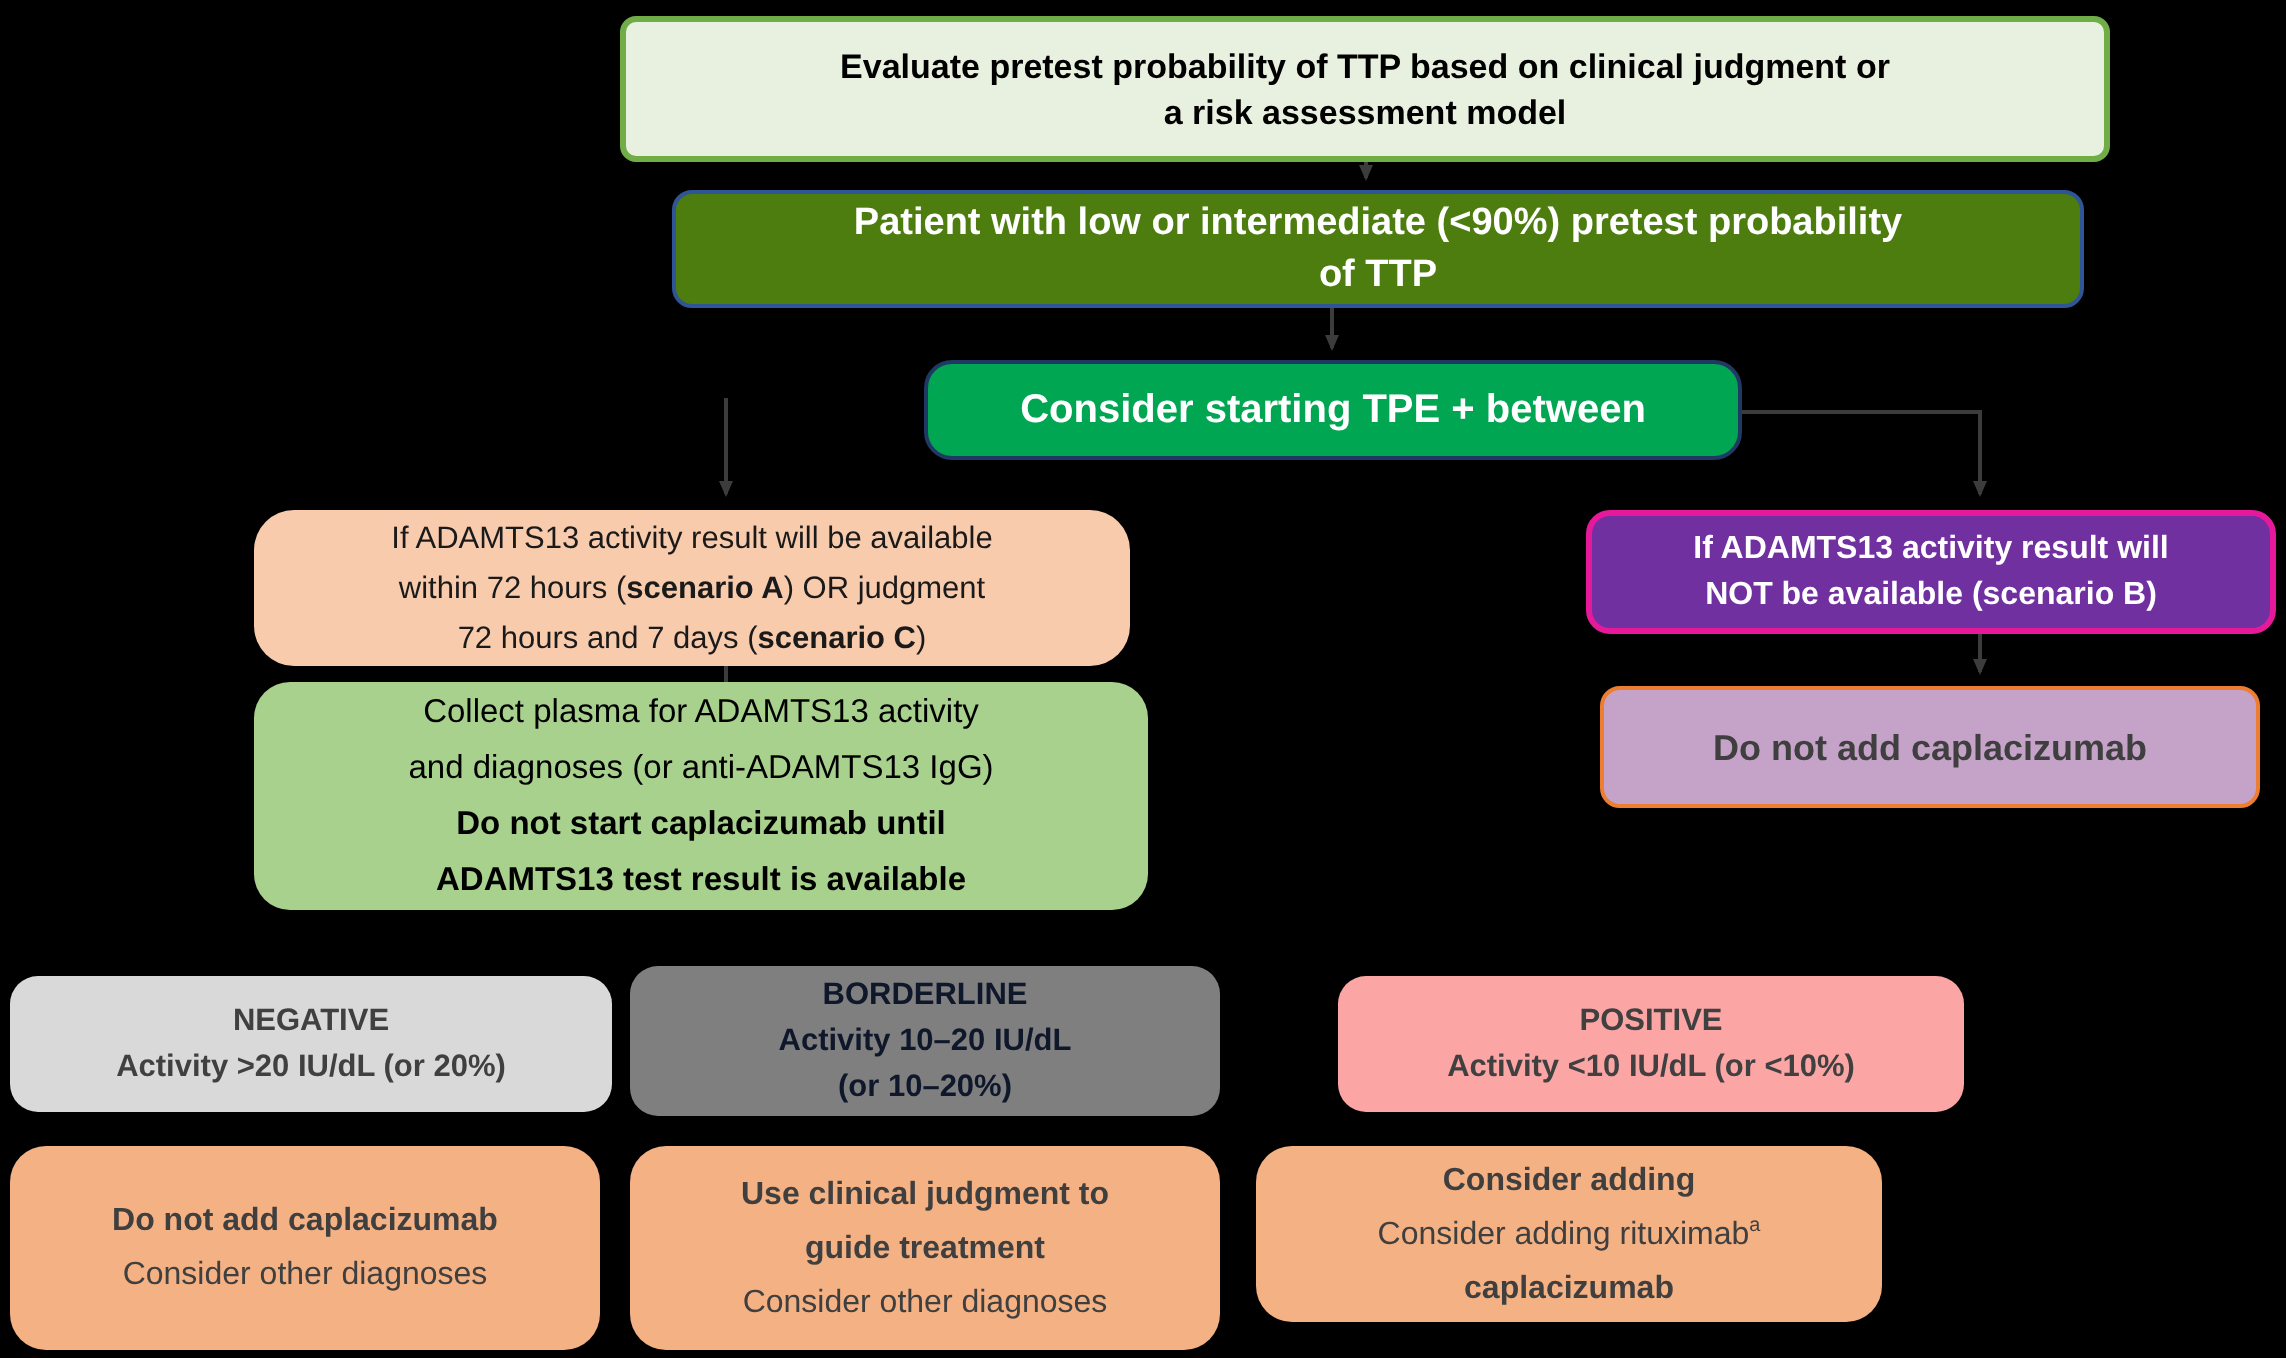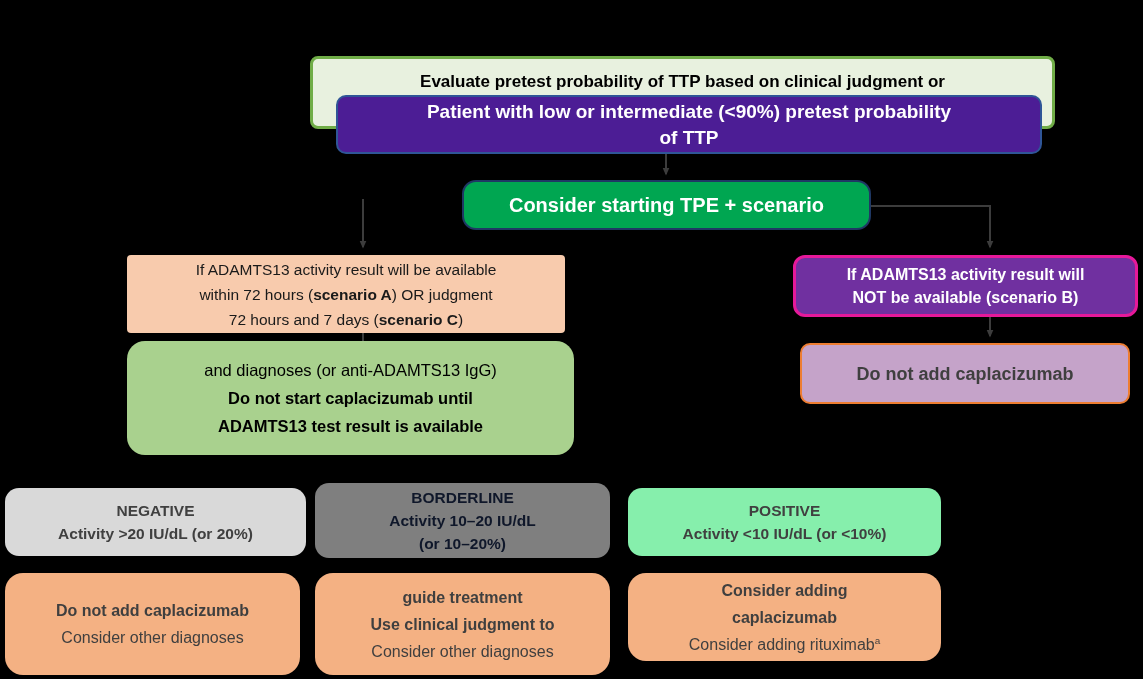--- a/index.html
+++ b/index.html
@@ -11,24 +11,24 @@
   .box {
     position:absolute; box-sizing:border-box;
     display:flex; flex-direction:column; justify-content:center; align-items:center;
     text-align:center; border:0 solid transparent;
   }
   .box .line { display:block; width:100%; }
   .box b { font-weight:700; }
   .box sup { font-size:0.62em; vertical-align:super; line-height:0; }
 
   
-  #evaluate-box   { left:310px; top:8px;   width:745px; height:73px;  border-width:3px; border-radius:8px;  font-size:17px; line-height:23px; font-weight:700;margin-top:48px; }
+  #evaluate-box   { left:310px; top:8px;   width:745px; height:73px;  border-width:3px; border-radius:8px;  font-size:17px; line-height:23px; font-weight:700; }
   #pretest-box    { left:336px; top:95px;  width:706px; height:59px;  border-width:2px; border-radius:10px; font-size:19px; line-height:26px; font-weight:700; }
   #tpe-box        { left:462px; top:180px; width:409px; height:50px;  border-width:2px; border-radius:14px; font-size:20px; line-height:24px; font-weight:700; }
-  #scenario-ac-box{ left:127px; top:255px; width:438px; height:78px;  border-radius:4px; font-size:15.5px; line-height:25px;align-items:flex-end; }
+  #scenario-ac-box{ left:127px; top:255px; width:438px; height:78px;  border-radius:20px; font-size:15.5px; line-height:25px;align-items:flex-end; }
   #collect-box    { left:127px; top:341px; width:447px; height:114px; border-radius:18px; font-size:16.5px; line-height:28px; }
   #scenario-b-box { left:793px; top:255px; width:345px; height:62px;  border-width:3px; border-radius:12px; font-size:16px; line-height:23px; font-weight:700; }
   #no-cap-box     { left:800px; top:343px; width:330px; height:61px;  border-width:2px; border-radius:10px; font-size:18px; line-height:24px; font-weight:700; }
   #negative-box   { left:5px;   top:488px; width:301px; height:68px;  border-radius:14px; font-size:15.5px; line-height:23px; font-weight:700; }
   #borderline-box { left:315px; top:483px; width:295px; height:75px;  border-radius:14px; font-size:15.5px; line-height:23px; font-weight:700; }
   #positive-box   { left:628px; top:488px; width:313px; height:68px;  border-radius:14px; font-size:15.5px; line-height:23px; font-weight:700; }
   #outcome-negative-box   { left:5px;   top:573px; width:295px; height:102px; border-radius:18px; font-size:16px; line-height:27px; }
   #outcome-borderline-box { left:315px; top:573px; width:295px; height:102px; border-radius:18px; font-size:16px; line-height:27px; }
   #outcome-positive-box   { left:628px; top:573px; width:313px; height:88px; border-radius:18px; font-size:16px; line-height:27px; }
 
@@ -49,63 +49,64 @@
   <line class="connector" x1="363" y1="199" x2="363" y2="247" marker-end="url(#arrowhead)" style="stroke: rgb(60, 60, 60);"></line>
   <path class="connector" d="M871,206 L990,206 L990,247" marker-end="url(#arrowhead)" style="stroke: rgb(60, 60, 60);"></path>
   <line class="connector" x1="363" y1="330" x2="363" y2="341" style="stroke: rgb(60, 60, 60);"></line>
   <line class="connector" x1="990" y1="315" x2="990" y2="336" marker-end="url(#arrowhead)" style="stroke: rgb(60, 60, 60);"></line>
 </svg>
 
 <div class="box" id="evaluate-box" style="background: rgb(232, 241, 223); color: rgb(0, 0, 0); border-color: rgb(112, 173, 71);">
     <span class="line"><span>Evaluate pretest probability of TTP based on clinical judgment or</span></span>
     <span class="line"><span>a risk assessment model</span></span>
   </div>
-<div class="box" id="pretest-box" style="background: #4c1d95; color: rgb(255, 255, 255); border-color: rgb(47, 85, 151);">
+<div class="box" id="pretest-box" style="background: #4d7c0f; color: rgb(255, 255, 255); border-color: rgb(47, 85, 151);">
     <span class="line"><span>Patient with low or intermediate (&lt;90%) pretest probability</span></span>
     <span class="line"><span>of TTP</span></span>
   </div>
 <div class="box" id="tpe-box" style="background: rgb(0, 166, 81); color: rgb(255, 255, 255); border-color: rgb(31, 56, 100);">
-    <span class="line"><span>Consider starting TPE + scenario</span></span>
+    <span class="line"><span>Consider starting TPE + between</span></span>
   </div>
 <div class="box" id="scenario-ac-box" style="background: rgb(248, 203, 173); color: rgb(26, 26, 26);">
     <span class="line"><span>If ADAMTS13 activity result will be available</span></span>
     <span class="line"><span>within 72 hours (</span><b>scenario A</b><span>) OR judgment</span></span>
     <span class="line"><span>72 hours and 7 days (</span><b>scenario C</b><span>)</span></span>
   </div>
 <div class="box" id="collect-box" style="background: rgb(169, 209, 142); color: rgb(0, 0, 0);">
+    <span class="line"><span>Collect plasma for ADAMTS13 activity</span></span>
     <span class="line"><span>and diagnoses (or anti-ADAMTS13 IgG)</span></span>
     <span class="line"><b>Do not start caplacizumab until</b></span>
     <span class="line"><b>ADAMTS13 test result is available</b></span>
   </div>
 <div class="box" id="scenario-b-box" style="background: rgb(112, 48, 160); color: rgb(255, 255, 255); border-color: rgb(230, 25, 154);">
     <span class="line"><span>If ADAMTS13 activity result will</span></span>
     <span class="line"><span>NOT be available (scenario B)</span></span>
   </div>
 <div class="box" id="no-cap-box" style="background: rgb(197, 163, 201); color: rgb(63, 63, 63); border-color: rgb(237, 125, 49);">
     <span class="line"><span>Do not add caplacizumab</span></span>
   </div>
 <div class="box" id="negative-box" style="background: rgb(217, 217, 217); color: rgb(64, 64, 64);">
     <span class="line"><span>NEGATIVE</span></span>
     <span class="line"><span>Activity &gt;20 IU/dL (or 20%)</span></span>
   </div>
 <div class="box" id="borderline-box" style="background: rgb(127, 127, 127); color: #0f172a;">
     <span class="line"><span>BORDERLINE</span></span>
     <span class="line"><span>Activity 10–20 IU/dL</span></span>
     <span class="line"><span>(or 10–20%)</span></span>
   </div>
-<div class="box" id="positive-box" style="background: #86efac; color: rgb(64, 64, 64);">
+<div class="box" id="positive-box" style="background: #fca5a5; color: rgb(64, 64, 64); margin-left: 41px;">
     <span class="line"><span>POSITIVE</span></span>
     <span class="line"><span>Activity &lt;10 IU/dL (or &lt;10%)</span></span>
   </div>
 <div class="box" id="outcome-negative-box" style="background: rgb(244, 177, 131); color: rgb(63, 63, 63);">
     <span class="line"><b>Do not add caplacizumab</b></span>
     <span class="line"><span>Consider other diagnoses</span></span>
   </div>
 <div class="box" id="outcome-borderline-box" style="background: rgb(244, 177, 131); color: rgb(63, 63, 63);">
+    <span class="line"><b>Use clinical judgment to</b></span>
     <span class="line"><b>guide treatment</b></span>
-    <span class="line"><b>Use clinical judgment to</b></span>
     <span class="line"><span>Consider other diagnoses</span></span>
   </div>
 <div class="box" id="outcome-positive-box" style="background: rgb(244, 177, 131); color: rgb(63, 63, 63);">
     <span class="line"><b>Consider adding</b></span>
+    <span class="line"><span>Consider adding rituximab</span><sup>a</sup></span>
     <span class="line"><b>caplacizumab</b></span>
-    <span class="line"><span>Consider adding rituximab</span><sup>a</sup></span>
   </div>
 
 </body></html>

